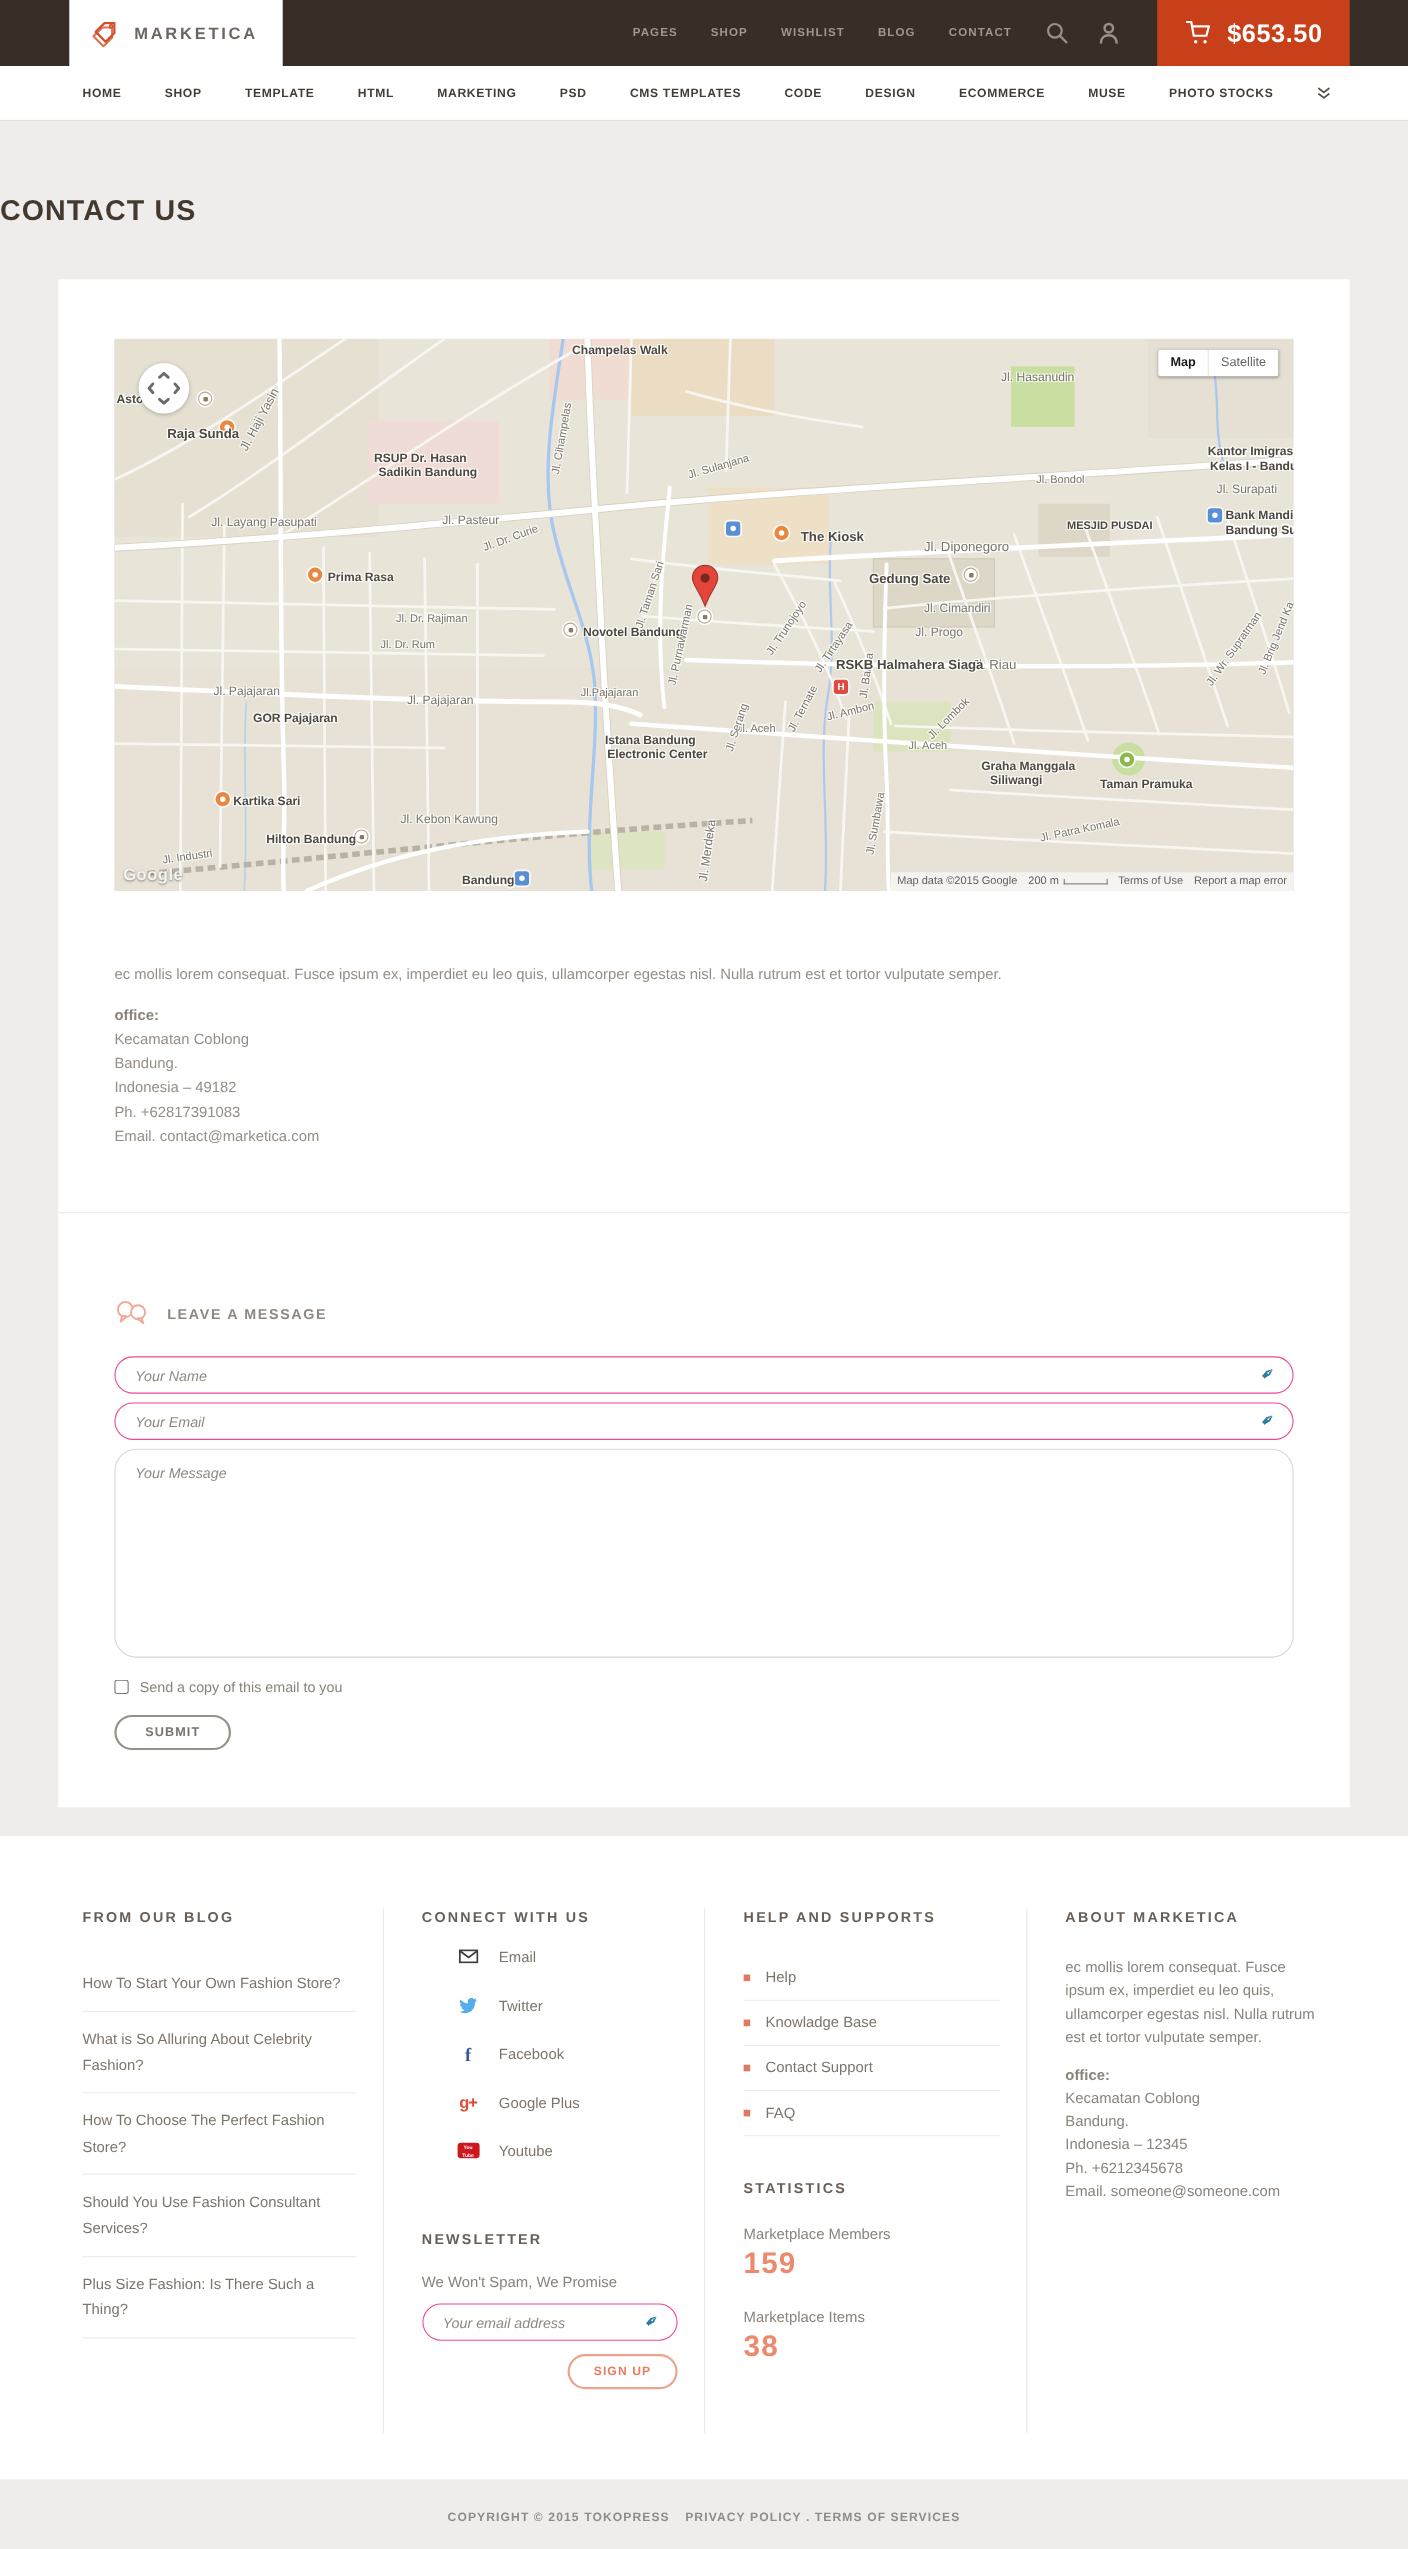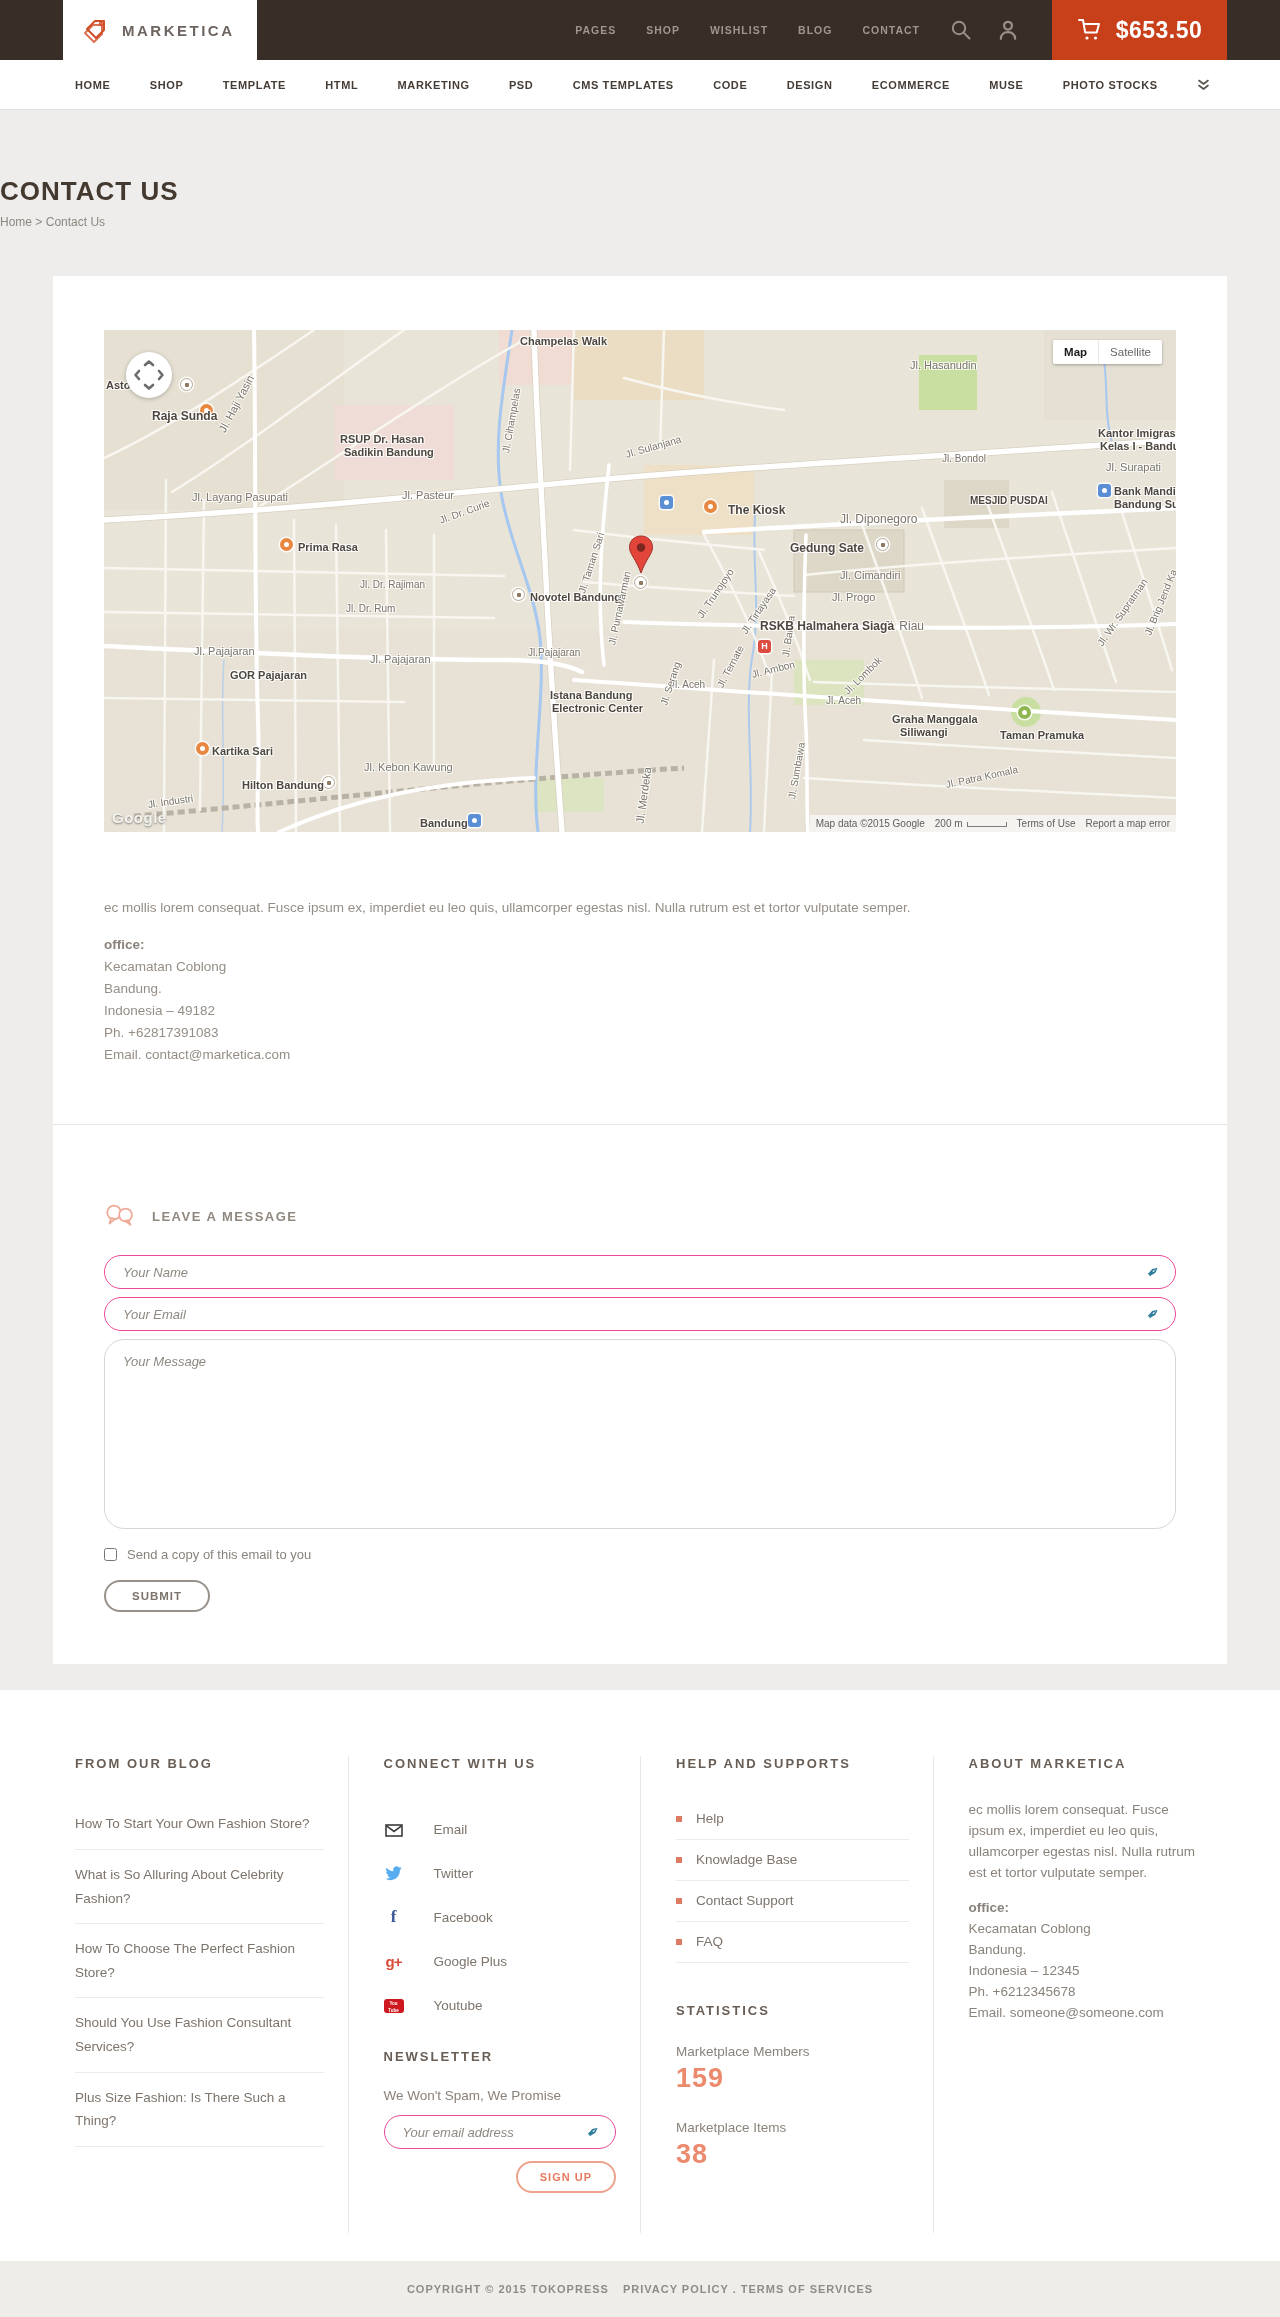--- a/index.html
+++ b/index.html
@@ -99,21 +99,21 @@
   
   .site-footer { margin-top:26px; background:#ffffff; height:585px; overflow:hidden; padding-top:66px; }
   .footer-grid { width:1170px; margin:0 auto; display:grid; grid-template-columns:repeat(4,1fr); }
   .fcol { padding:0 24px 40px 35px; }
   .fcol:first-child { padding-left:20px; }
   .fcol + .fcol { border-left:1px solid #eae8e5; }
   .fhead { font-size:13px; font-weight:bold; letter-spacing:2px; color:#695e55; }
   .blog-list, .help-list { margin-top:28px; list-style:none; }
   .blog-list li { padding:13px 0; border-bottom:1px solid #edebe8; font-size:13.5px; line-height:1.75; }
   .blog-list li a { color:#7d746b; }
-  .social-row { display:flex; align-items:flex-end; gap:30px; height:44px; cursor:pointer; }
+  .social-row { display:flex; align-items:flex-start; gap:18px; height:44px; cursor:pointer;margin-left:32px; }
   .social-list { margin-top:22px; }
   .social-row .s-label { font-size:13.5px; color:#7d746b; }
   .s-ic { width:20px; display:flex; justify-content:center; }
   .fb-f { font-family:"Liberation Serif",serif; font-weight:bold; font-size:17px; color:#3b5998; line-height:1; }
   .gp { font-weight:bold; font-size:15px; color:#dd4b39; line-height:1; letter-spacing:-1px; }
   .yt { width:20px; height:14px; background:#cc181e; border-radius:3px; color:#fff; font-size:4.5px; font-weight:bold;
         line-height:1.4; text-align:center; padding-top:2px; }
   .nl-head { margin-top:36px; }
   .nl-tag { margin-top:24px; font-size:13.5px; color:#8a8179; }
   .nl-input-wrap { position:relative; margin-top:12px; }
@@ -198,25 +198,20 @@
           <g fill="none" stroke="#57504a" stroke-width="1.6" stroke-linecap="round" stroke-linejoin="round">
             <path d="M2 1.5 L6.5 5 L11 1.5"></path>
             <path d="M2 6.5 L6.5 10 L11 6.5"></path>
           </g>
         </svg>
       </span>
     </nav>
 
   <section class="hero">
     <h1>CONTACT US</h1>
-    <div class="breadcrumb">
-      <span class="bc-link">Home</span>
-      <span>&gt;</span>
-      <span>Contact Us</span>
-    </div>
   </section>
 
   <div class="card">
     <div class="card-sec1">
 
       <div class="map">
         <svg class="map-base" width="1072" height="502" viewBox="0 0 1072 502">
           <rect width="1072" height="502" fill="#e9e4d8"></rect>
           <rect x="0" y="0" width="240" height="180" fill="#e2dccd" opacity=".55"></rect>
           <rect x="940" y="0" width="132" height="90" fill="#e2dccd" opacity=".5"></rect>

